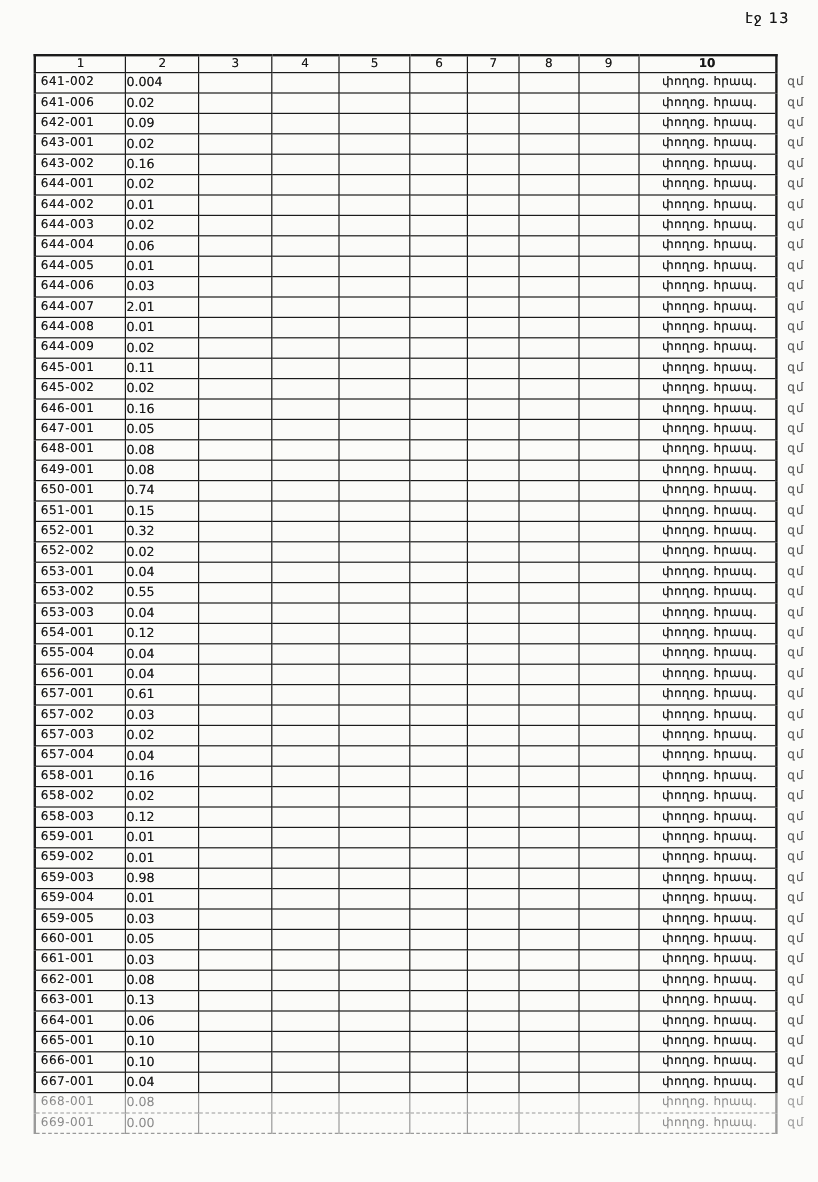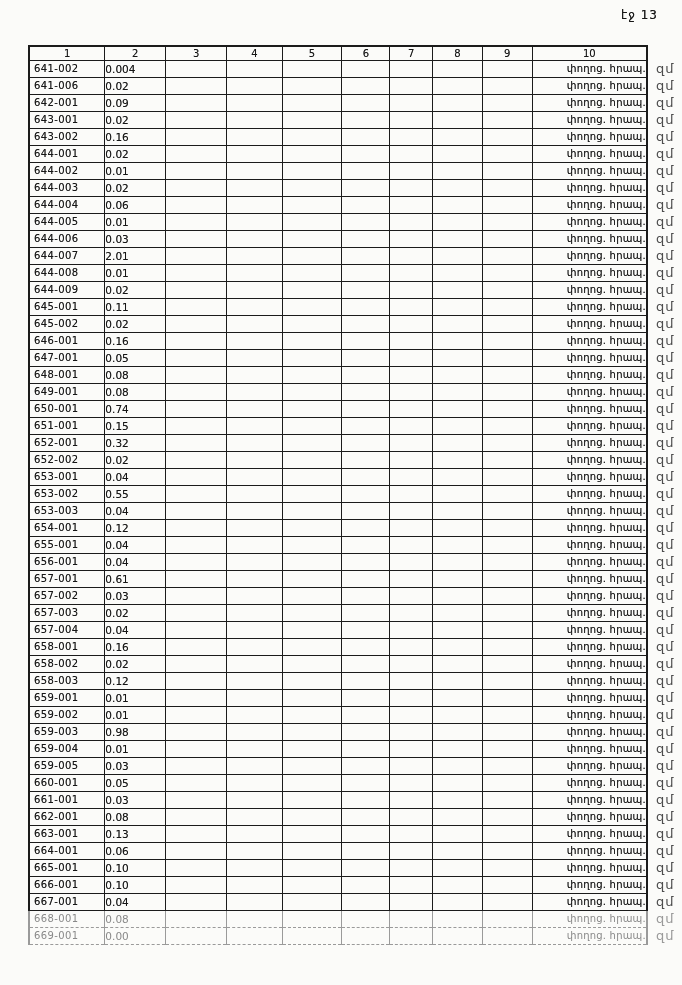--- a/index.html
+++ b/index.html
@@ -22,30 +22,30 @@
     border:1px solid #1b1b1b;
     overflow:hidden;white-space:nowrap;
     padding:0;
     text-shadow:0 0 0.5px rgba(20,20,20,.55);
   }
   thead th{
     height:13px;font-size:10px;font-weight:normal;
     text-align:center;border-top-width:2px;
   }
   thead th:first-child{border-left-width:2px;}
-  thead th.last{border-right-width:2px;}
+  thead th.last{border-right-width:2px;font-weight:bold;}
   tbody td{height:16px;line-height:16px;}
   td.c-code{font-size:10px;text-align:left;padding-left:4px;letter-spacing:.4px;}
   td.c-code{border-left-width:2px;}
   td.c-val{font-size:10.5px;text-align:left;}
   td.c-empty{background:transparent;}
-  td.c-note{font-size:10px;text-align:right;padding-left:4px;border-right-width:2px;letter-spacing:.2px;}
+  td.c-note{font-size:10px;text-align:center;padding-left:4px;border-right-width:2px;letter-spacing:.2px;}
   td.margin-cell,th.margin-cell{
     border:none;background:transparent;
-    font-size:13px;color:#4d4d4d;text-align:left;padding-left:8px;
+    font-size:10px;color:#4d4d4d;text-align:left;padding-left:8px;
     text-shadow:none;letter-spacing:1px;
   }
   tr.faded td{
     color:#898989;text-shadow:none;
     border-color:#9a9a9a;
     border-top-style:dashed;border-bottom-style:dashed;
   }
   tr.faded td.margin-cell{border:none;color:#9a9a9a;}
 </style>
 </head>
@@ -471,21 +471,21 @@
     <td class="c-empty"></td>
     <td class="c-empty"></td>
     <td class="c-empty"></td>
     <td class="c-empty"></td>
     <td class="c-empty"></td>
     <td class="c-note">փողոց. հրապ.</td>
     <td class="margin-cell">զմ</td>
   </tr>
 
   <tr>
-    <td class="c-code">655-001</td>
+    <td class="c-code">655-004</td>
     <td class="c-val">0.04</td>
     <td class="c-empty"></td>
     <td class="c-empty"></td>
     <td class="c-empty"></td>
     <td class="c-empty"></td>
     <td class="c-empty"></td>
     <td class="c-empty"></td>
     <td class="c-empty"></td>
     <td class="c-note">փողոց. հրապ.</td>
     <td class="margin-cell">զմ</td>

